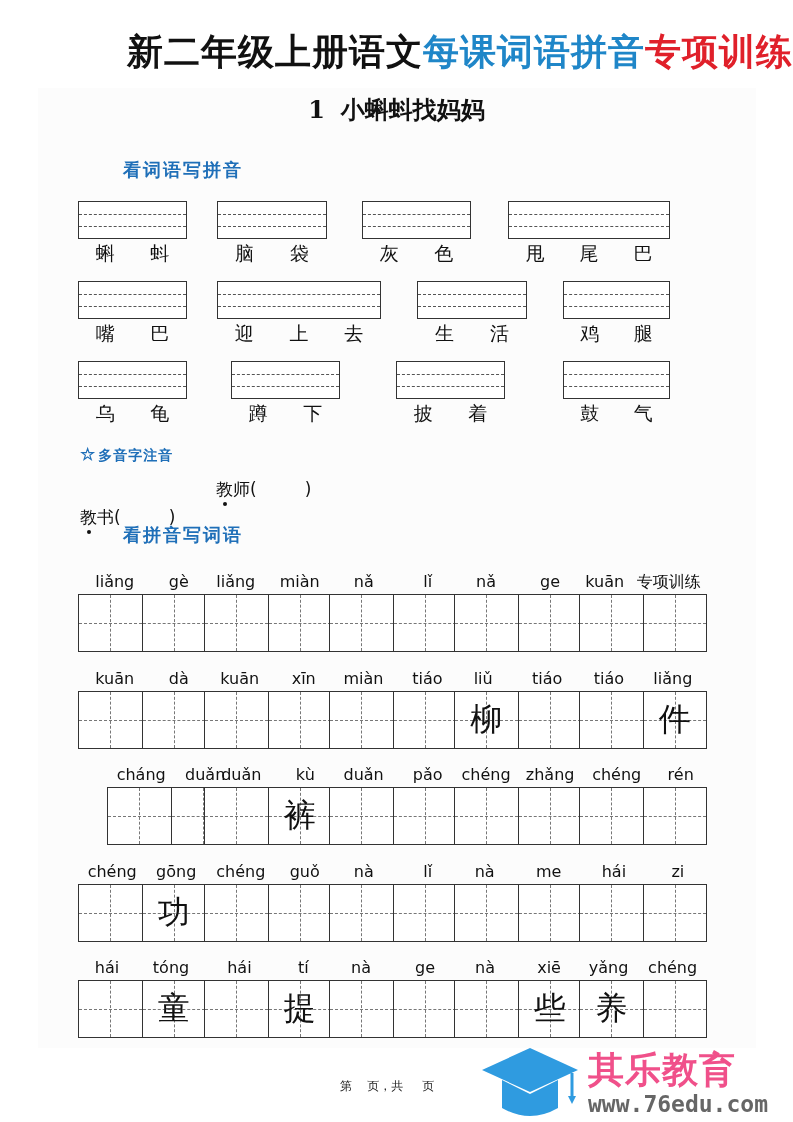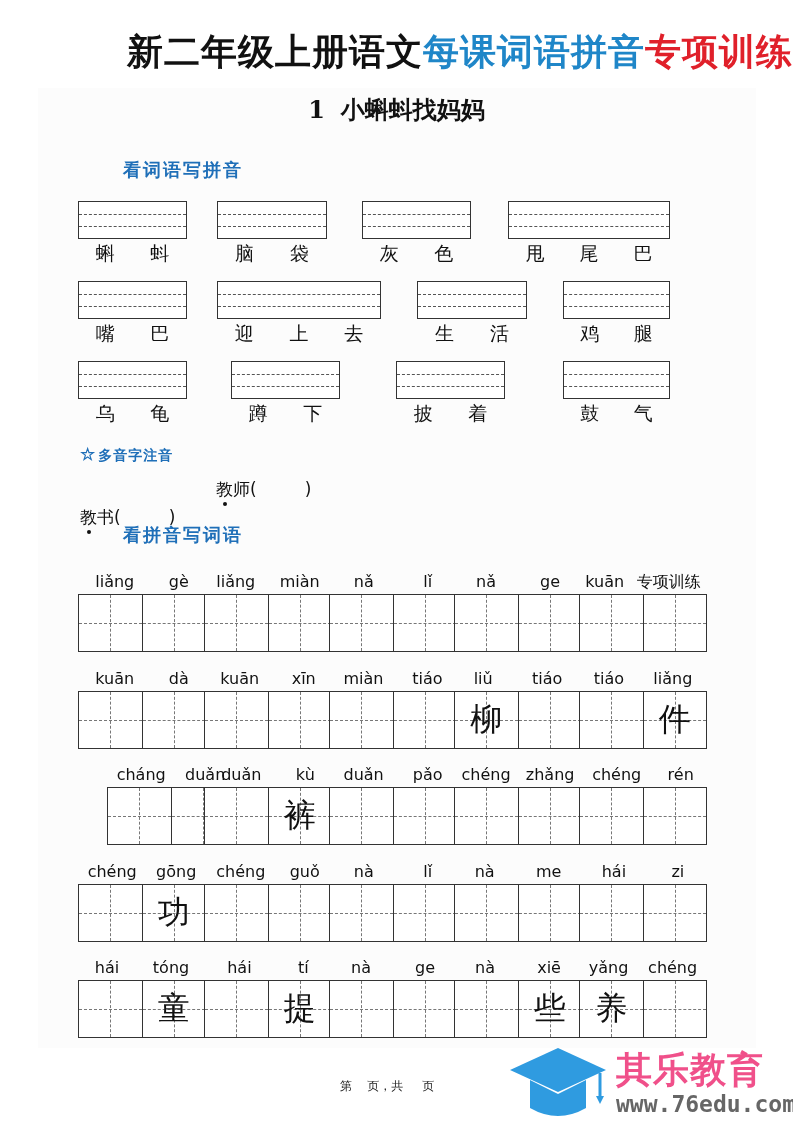--- a/index.html
+++ b/index.html
@@ -75,21 +75,21 @@
   .cell .hint {
     position: absolute; left: 0; right: 0; top: 0; bottom: 0; display: flex;
     align-items: center; justify-content: center; font-size: 32px; color: #111;
     font-family: "DejaVu Serif", serif;
   }
 
   .footer-page {
     position: absolute; left: 340px; top: 1078px; font-size: 12px; color: #222;
     font-family: "DejaVu Sans", sans-serif; white-space: pre;
   }
-  .logo { position: absolute; left: 508px; top: 1044px; width: 283px; height: 78px; }
+  .logo { position: absolute; left: 480px; top: 1044px; width: 283px; height: 78px; }
   .logo .cap { position: absolute; left: 0; top: 2px; }
   .logo .brand {
     position: absolute; left: 108px; top: 2px; font-size: 36px; font-weight: bold; color: #f0508a;
     font-family: "DejaVu Sans", sans-serif; letter-spacing: 1px; white-space: nowrap;
   }
   .logo .url {
     position: absolute; left: 108px; top: 47px; font-size: 23px; font-weight: bold; color: #666;
     font-family: "DejaVu Sans Mono", monospace; white-space: nowrap;
   }
 </style>

